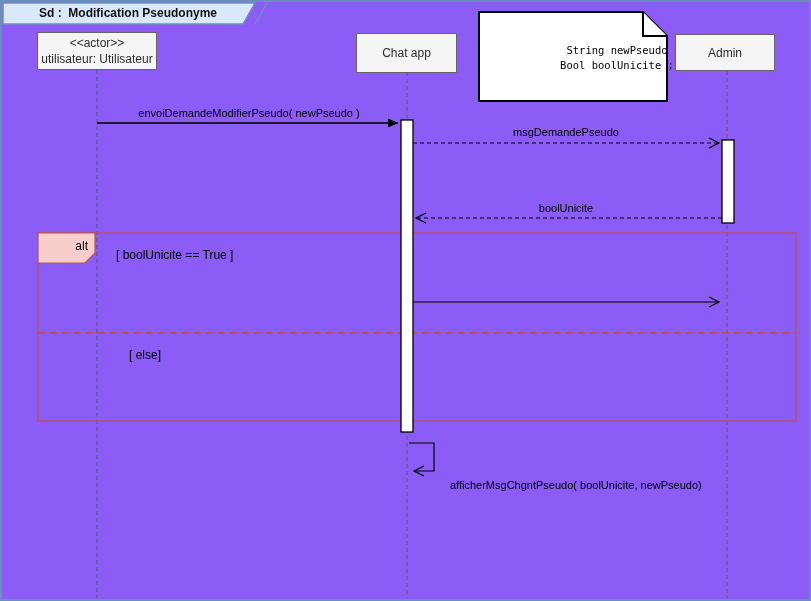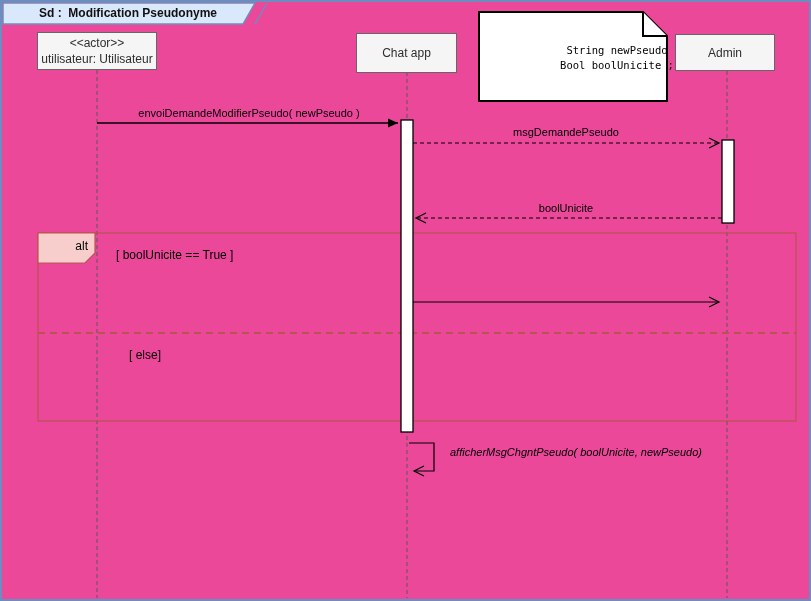--- a/index.html
+++ b/index.html
@@ -1,21 +1,21 @@
 <!DOCTYPE html>
 <html><head>
 <meta charset="utf-8">
 <style>
   html,body { margin:0; padding:0; background:#ffffff; }
   .stage {
     position:relative;
     width:811px; height:601px;
     box-sizing:border-box;
     border:2px solid #6c8ebf;
-    background:#ec4899;
+    background:#8b5cf6;
     font-family:"Liberation Sans", sans-serif;
     overflow:hidden;
   }
   .gfx { position:absolute; left:0; top:0; }
   .lbl { position:absolute; color:#000; font-size:11px; line-height:13px; white-space:nowrap; }
   .lbl.center { text-align:center; }
   .frame-title {
     position:absolute; left:6px; top:0; width:240px; height:22px;
     line-height:22px; text-align:center; font-size:12px; font-weight:600;
     color:#111; white-space:pre;
@@ -38,21 +38,21 @@
     position:absolute; left:36px; top:237px; width:50px; height:18px;
     text-align:right; font-size:12px; color:#000;
   }
   .guard { position:absolute; font-size:12px; color:#000; white-space:nowrap;text-align:center; }
   .guard-true { left:114px; top:246px; }
   .guard-else { left:127px; top:346px; }
   .msg1 { left:97px;  top:105px; width:300px; }
   .msg2 { left:414px; top:124px; width:300px; }
   .msg3 { left:414px; top:200px; width:300px; }
   .msg4 { left:414px; top:285px; width:300px; }
-  .msg5 { left:448px; top:444px;font-style:italic; }
+  .msg5 { left:448px; top:477px; }
 </style>
 </head>
 <body>
 
 <div class="stage">
 
   <svg class="gfx" width="811" height="601" viewBox="0 0 811 601">
     <defs>
       <marker id="mFilled" markerWidth="12" markerHeight="10" refX="10.5" refY="5" orient="auto" markerUnits="userSpaceOnUse">
         <path d="M0.5,0.5 L10.5,5 L0.5,9.5 z" fill="#000"></path>

